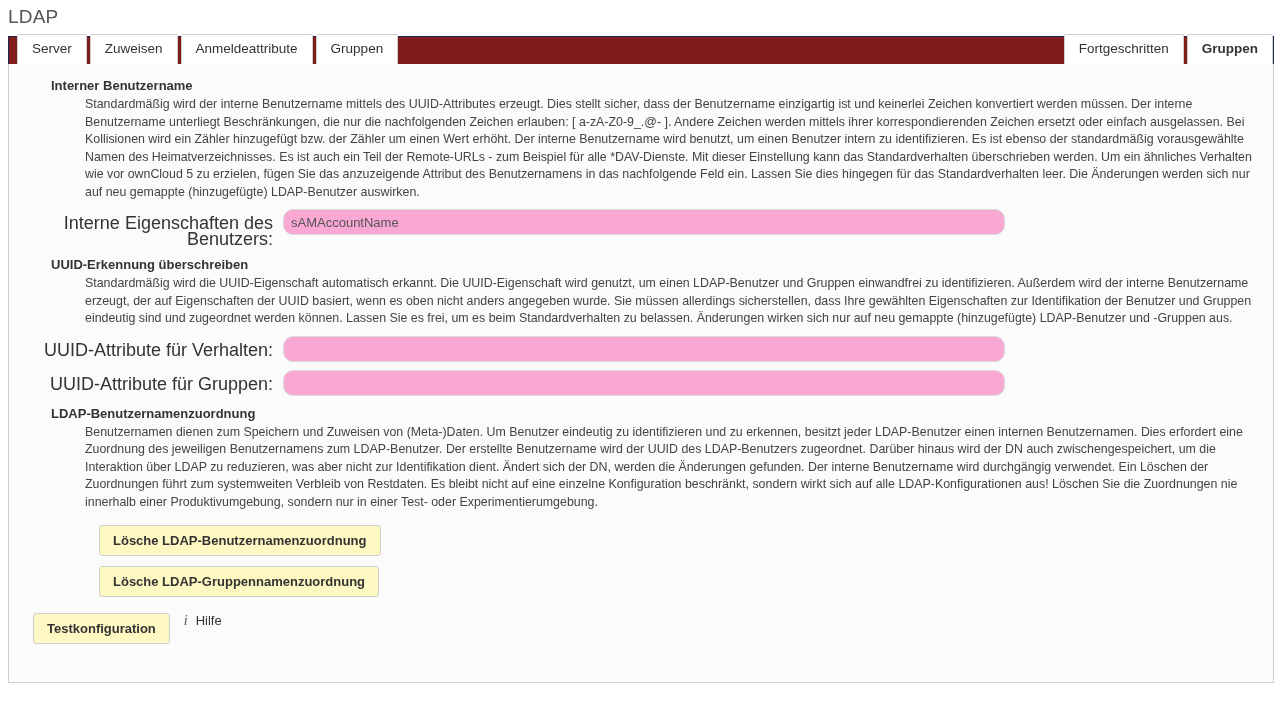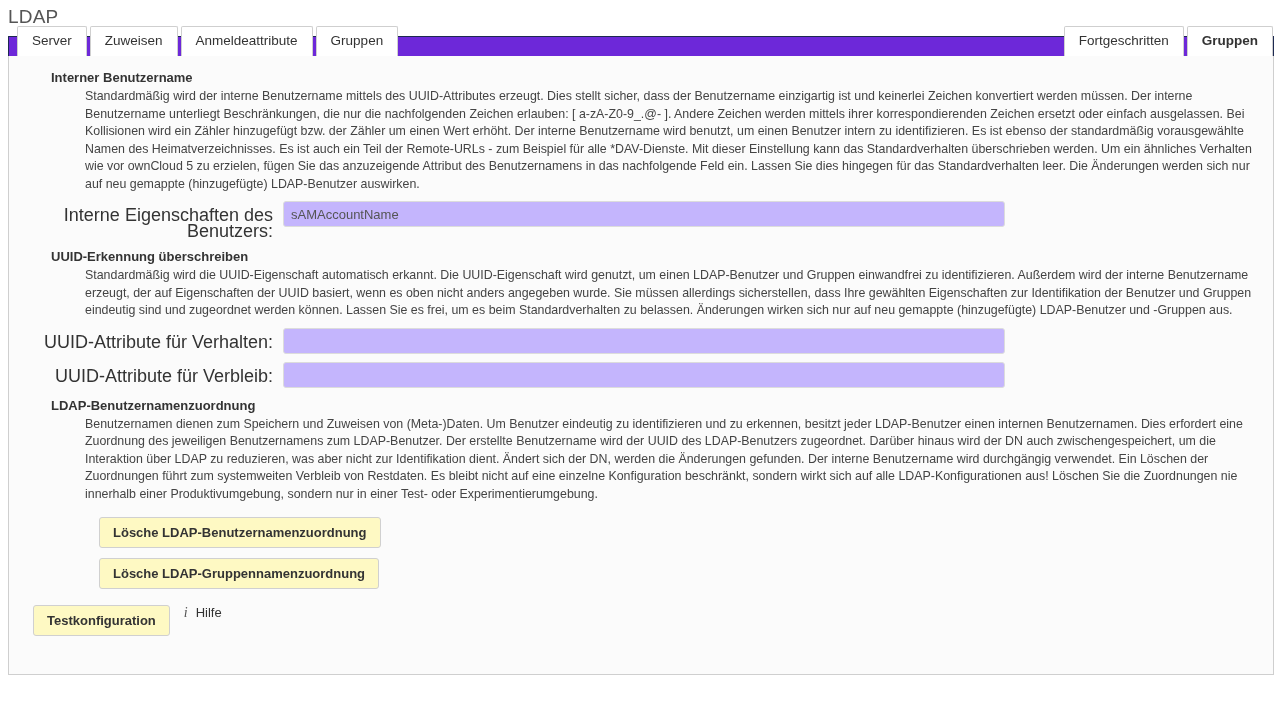--- a/index.html
+++ b/index.html
@@ -21,22 +21,22 @@
     font-size: 19px;
     font-weight: 400;
     color: #555555;
     padding: 6px 0 8px 8px;
     letter-spacing: 0.2px;
   }
 
   
   .tabbar {
     position: relative;
-    background: #6d28d9;
-    height: 20px;
+    background: #7f1d1d;
+    height: 28px;
     margin: 0 8px;
     border: 1px solid #1d2951;
     border-bottom: none;
     display: flex;
     align-items: flex-end;
     padding: 0;
   }
   .tabs-left {
     display: flex;
     align-items: flex-end;
@@ -109,22 +109,22 @@
     font-size: 18px;
     color: #333333;
     padding-top: 6px;
     padding-right: 10px;
     line-height: 16px;
   }
   .text-input {
     width: 722px;
     height: 26px;
     border: 1px solid #dcdcdc;
-    border-radius: 3px;
-    background: #c4b5fd;
+    border-radius: 10px;
+    background: #f9a8d4;
     font-family: "Liberation Sans", sans-serif;
     font-size: 13px;
     color: #555555;
     padding: 0 7px;
     outline: none;
   }
   .text-input::placeholder { color: #bbbbbb; }
 
   
   .btn {
@@ -193,21 +193,21 @@
   
   <div class="section-title spaced">UUID-Erkennung überschreiben</div>
   <div class="desc">Standardmäßig wird die UUID-Eigenschaft automatisch erkannt. Die UUID-Eigenschaft wird genutzt, um einen LDAP-Benutzer und Gruppen einwandfrei zu identifizieren. Außerdem wird der interne Benutzername erzeugt, der auf Eigenschaften der UUID basiert, wenn es oben nicht anders angegeben wurde. Sie müssen allerdings sicherstellen, dass Ihre gewählten Eigenschaften zur Identifikation der Benutzer und Gruppen eindeutig sind und zugeordnet werden können. Lassen Sie es frei, um es beim Standardverhalten zu belassen. Änderungen wirken sich nur auf neu gemappte (hinzugefügte) LDAP-Benutzer und -Gruppen aus.</div>
 
   <div class="form-row">
     <div class="form-label">UUID-Attribute für Verhalten:</div>
     <input class="text-input" type="text" value="" style="">
   </div>
 
   <div class="form-row">
-    <div class="form-label">UUID-Attribute für Verbleib:</div>
+    <div class="form-label">UUID-Attribute für Gruppen:</div>
     <input class="text-input" type="text" value="" style="">
   </div>
 
   
   <div class="section-title spaced">LDAP-Benutzernamenzuordnung</div>
   <div class="desc">Benutzernamen dienen zum Speichern und Zuweisen von (Meta-)Daten. Um Benutzer eindeutig zu identifizieren und zu erkennen, besitzt jeder LDAP-Benutzer einen internen Benutzernamen. Dies erfordert eine Zuordnung des jeweiligen Benutzernamens zum LDAP-Benutzer. Der erstellte Benutzername wird der UUID des LDAP-Benutzers zugeordnet. Darüber hinaus wird der DN auch zwischengespeichert, um die Interaktion über LDAP zu reduzieren, was aber nicht zur Identifikation dient. Ändert sich der DN, werden die Änderungen gefunden. Der interne Benutzername wird durchgängig verwendet. Ein Löschen der Zuordnungen führt zum systemweiten Verbleib von Restdaten. Es bleibt nicht auf eine einzelne Konfiguration beschränkt, sondern wirkt sich auf alle LDAP-Konfigurationen aus! Löschen Sie die Zuordnungen nie innerhalb einer Produktivumgebung, sondern nur in einer Test- oder Experimentierumgebung.</div>
 
   <button class="btn btn-block">Lösche LDAP-Benutzernamenzuordnung</button>
   <br>
   <button class="btn btn-block">Lösche LDAP-Gruppennamenzuordnung</button>

